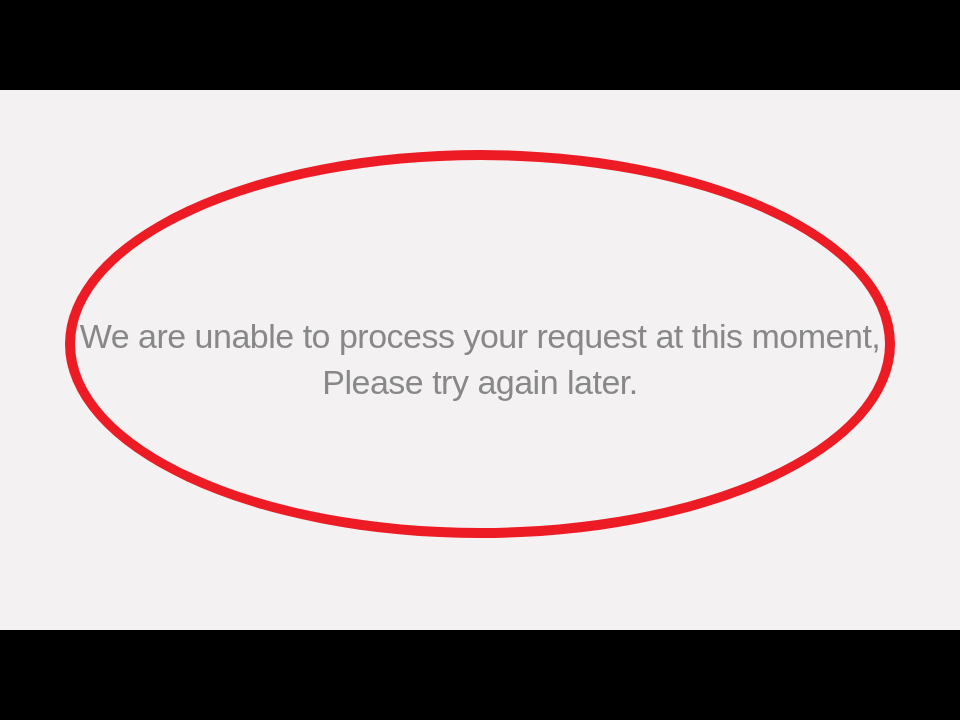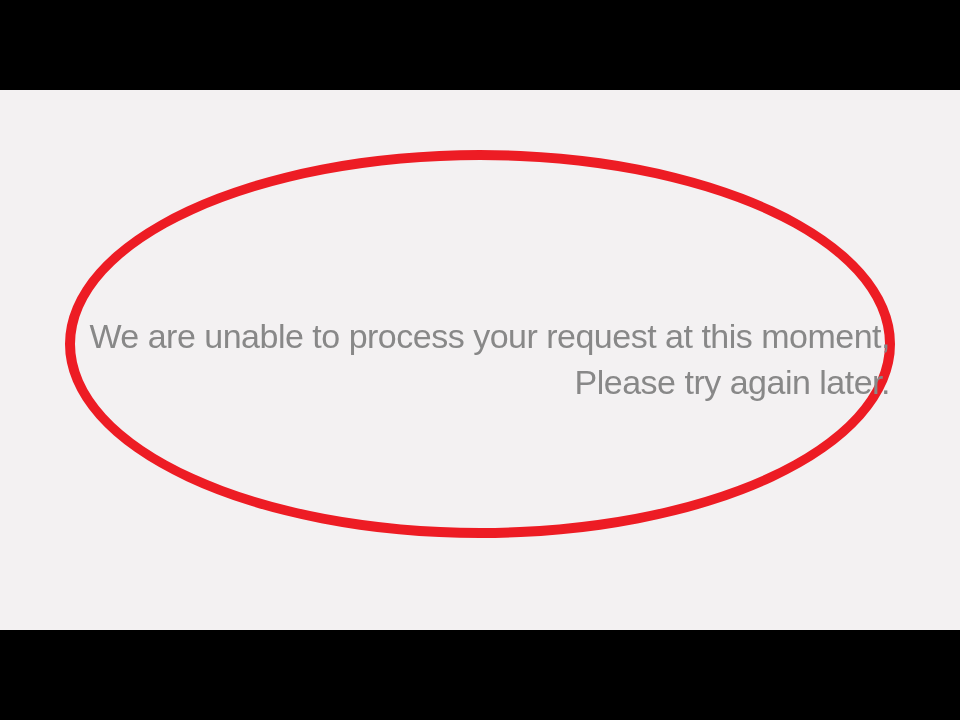--- a/index.html
+++ b/index.html
@@ -28,21 +28,21 @@
     .highlight-ellipse {
       position: absolute;
       width: 830px;
       height: 388px;
       border: 10px solid #ed1c24;
       border-radius: 50%;
       top: 60px;
       left: 65px;
     }
     .error-message {
-      text-align: right;
+      text-align: center;
       color: #888888;
       font-size: 34px;
       font-weight: 300;
       line-height: 1.35;
       letter-spacing: -0.5px;
       max-width: 820px;
       z-index: 2;
     }
   </style>
 </head>

